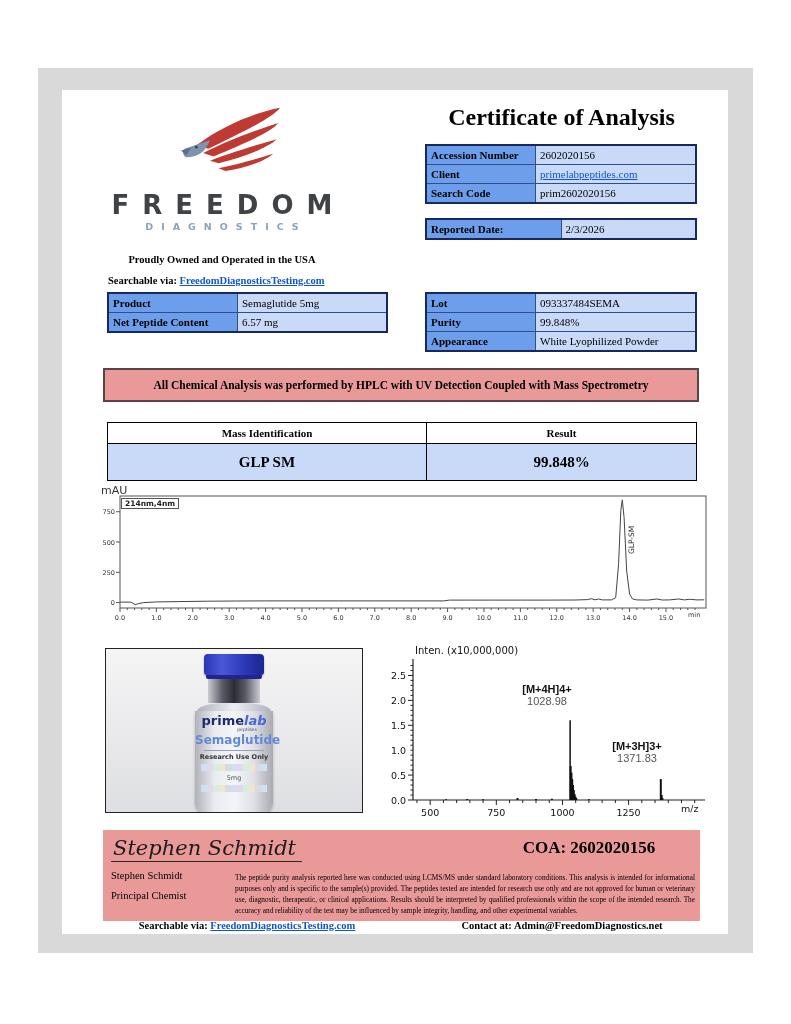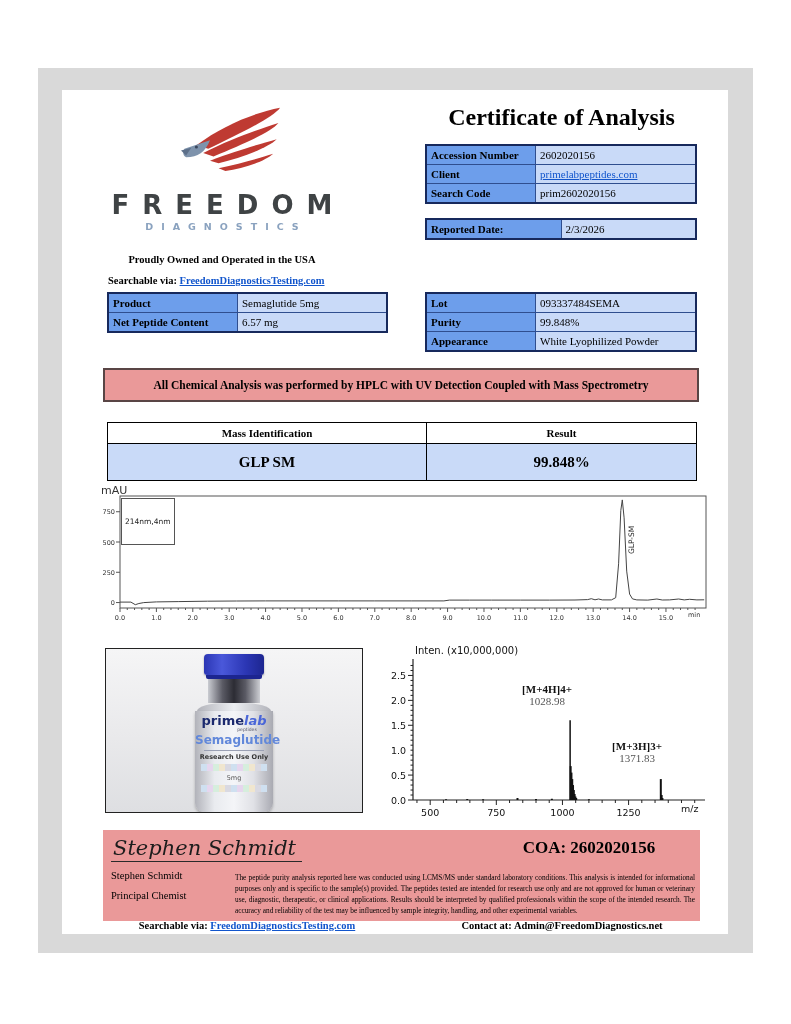--- a/index.html
+++ b/index.html
@@ -42,21 +42,21 @@
   table.mass td{border:1px solid #000;text-align:center;}
   .mass-h td{height:18px;font-weight:bold;font-size:11px;background:#fff;}
   .mass-d td{height:34px;font-weight:bold;font-size:15px;background:#c9daf8;}
   .t-mass{left:45px;top:332px;width:590px;border-radius:19px;}
 
   
   .hplc{left:38px;top:397px;width:612px;height:146px;}
   .hplc svg{position:absolute;left:0;top:0;}
   .mau{left:1px;top:-3px;font-family:"DejaVu Sans",sans-serif;font-size:11px;color:#333;}
   .chan{left:21px;top:11px;font-family:"DejaVu Sans",sans-serif;font-size:7.5px;color:#222;
-        border:1px solid #555;background:#fff;padding:18px 3px;line-height:9px;}
+        border:1px solid #555;background:#fff;padding:0 3px;line-height:9px;font-weight:bold;}
   .minlab{left:588px;top:124px;font-family:"DejaVu Sans",sans-serif;font-size:6.5px;color:#333;}
   .glp{left:527px;top:13px;height:54px;font-family:"DejaVu Sans",sans-serif;font-size:7.5px;color:#222;
        writing-mode:vertical-rl;transform:rotate(180deg);}
 
   
   .vialbox{left:43px;top:558px;width:256px;height:163px;border:1px solid #222;
            background:linear-gradient(#f5f5f6,#e9e9eb 55%,#dedfe2);overflow:hidden;}
   .vial{position:absolute;left:50%;top:5px;transform:translateX(-50%);width:90px;text-align:center;}
   .cap{width:60px;height:21px;margin:0 auto;border-radius:4px 4px 3px 3px;
        background:linear-gradient(90deg,#2b36b4,#4a58da 30%,#2b36b4 70%,#1d2690);box-shadow:0 1px 2px rgba(0,0,0,.35);}
@@ -76,21 +76,21 @@
   .vres{font-family:"DejaVu Sans",sans-serif;font-size:6.5px;font-weight:bold;color:#333;}
   .holo{width:66px;height:7px;margin:3px auto 0;
         background:repeating-linear-gradient(90deg,#cfe0f0 0 6px,#e6d6ee 6px 12px,#d6eedd 12px 18px,#f0e6cf 18px 24px,#d9d9e2 24px 30px);}
   .vdose{font-family:"DejaVu Sans",sans-serif;font-size:6.5px;color:#555;margin-top:3px;}
 
   
   .ms{left:313px;top:555px;width:337px;height:177px;}
   .ms svg{position:absolute;left:0;top:0;}
   .ms-title{left:40px;top:0;font-family:"DejaVu Sans",sans-serif;font-size:10px;color:#111;}
   .ms-xlab{left:306px;top:158px;font-family:"DejaVu Sans",sans-serif;font-size:9.5px;color:#111;}
-  .ann{position:absolute;width:124px;text-align:center;font-family:Liberation Serif, serif;}
+  .ann{position:absolute;width:124px;text-align:center;font-family:Liberation Sans, sans-serif;}
   .ann-t{font-size:11px;font-weight:bold;color:#111;}
   .ann-v{font-size:11px;color:#555;}
 
   
   .foot{left:41px;top:740px;width:597px;height:91px;background:#ea9999;}
   .sig{position:absolute;left:8px;top:6px;font-family:"DejaVu Serif",serif;font-style:italic;
        font-size:21px;color:#1c1c1c;border-bottom:1.5px solid #2a2a2a;padding:0 6px 1px 2px;}
   .sig-name{position:absolute;left:8px;top:40px;font-size:10.5px;}
   .sig-role{position:absolute;left:8px;top:60px;font-size:10.5px;}
   .coa-num{position:absolute;left:380px;top:8px;width:212px;text-align:center;font-weight:bold;font-size:17px;}

